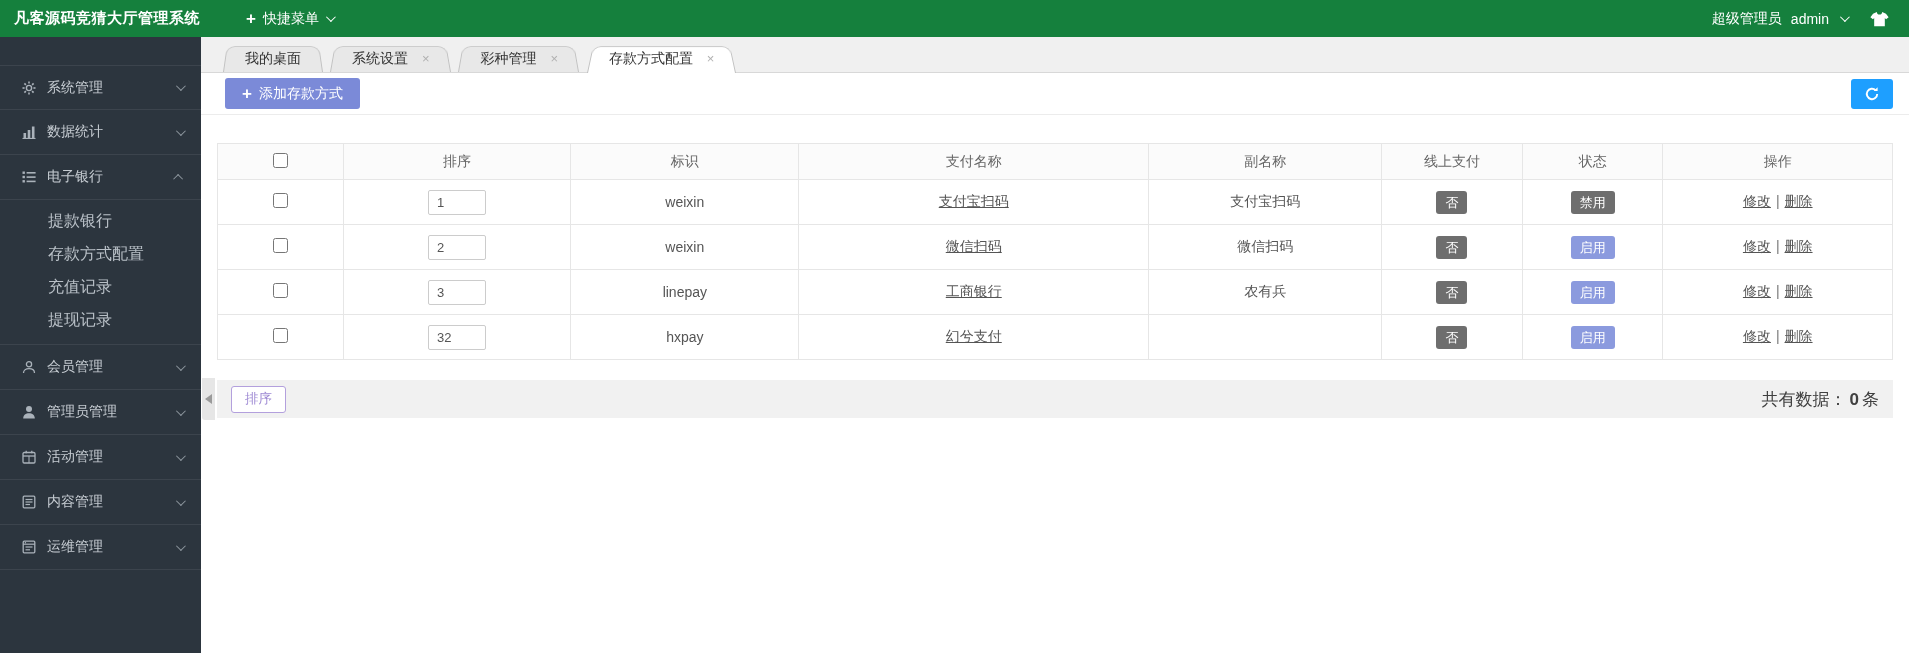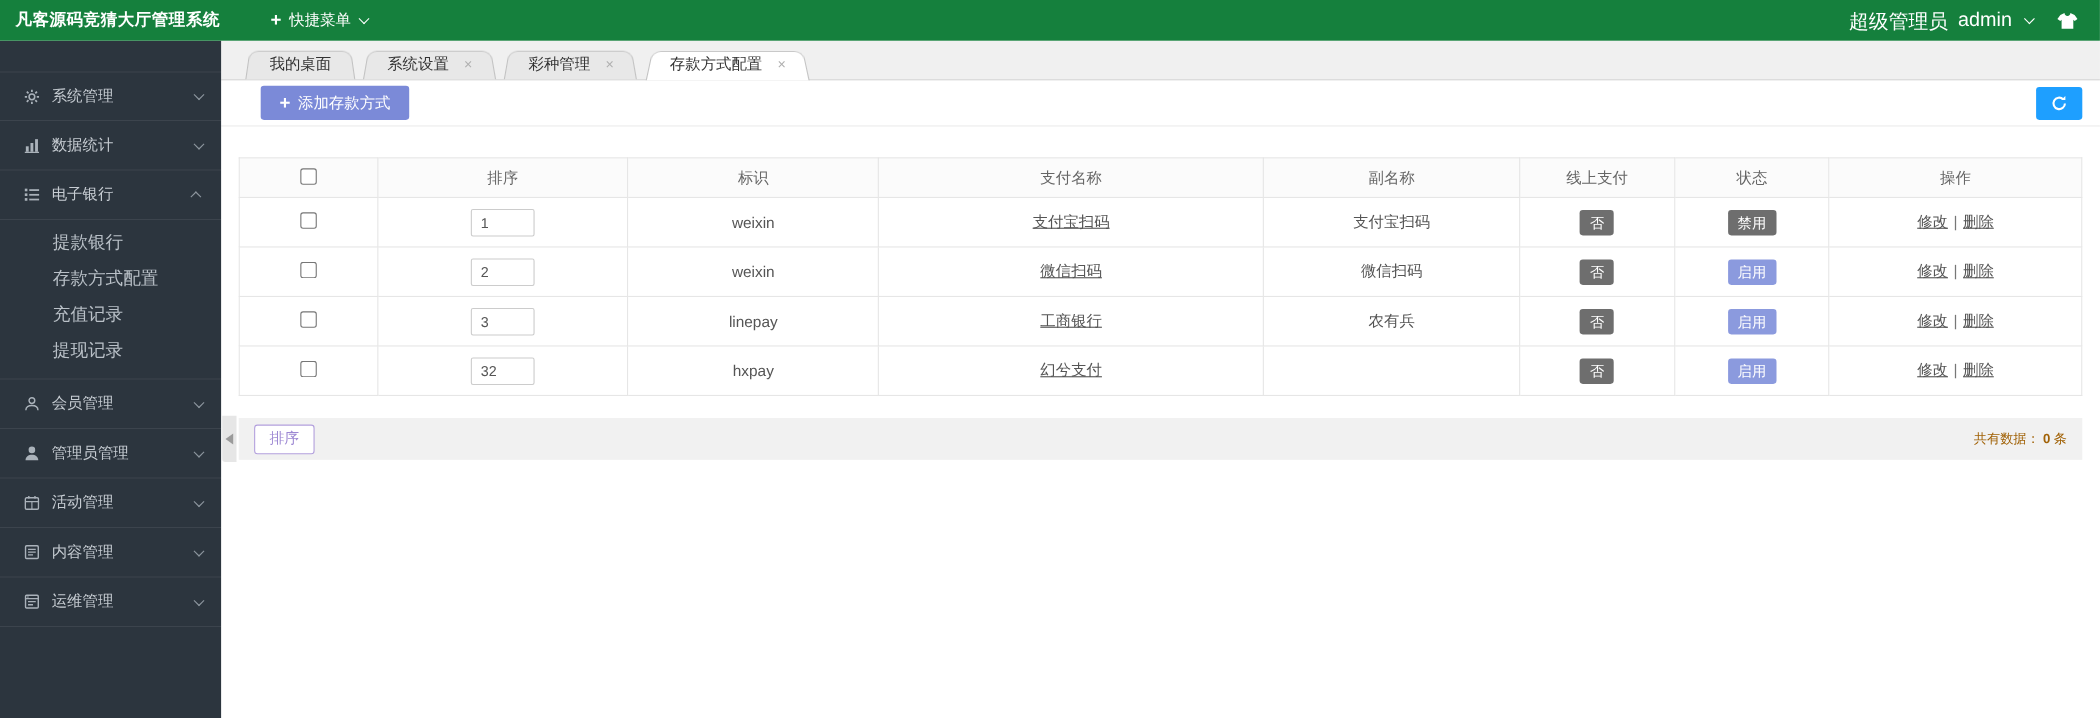--- a/index.html
+++ b/index.html
@@ -8,21 +8,21 @@
 
   
   .topbar { position:absolute; top:0; left:0; right:0; height:37px; background:#15803d;
     display:flex; align-items:center; color:#fff; z-index:20; }
   .brand { font-size:15px; font-weight:bold; padding-left:14px; letter-spacing:.5px; }
   .quick-menu { margin-left:46px; display:flex; align-items:center; gap:7px; font-size:14px; cursor:pointer; }
   .plus-glyph::before { content:"+"; font-size:17px; font-weight:bold; line-height:1; }
   .chev { width:7px; height:7px; border-right:1.6px solid currentColor; border-bottom:1.6px solid currentColor;
     display:inline-block; transform:rotate(45deg) translateY(-2px); }
   .chev.up { transform:rotate(-135deg) translateY(-2px); }
-  .topbar-right { margin-left:auto; display:flex; align-items:center; gap:9px; padding-right:20px; font-size:18px; }
+  .topbar-right { margin-left:auto; display:flex; align-items:center; gap:9px; padding-right:20px; font-size:14px; }
   .topbar-right .chev { margin-left:2px; }
   .shirt { margin-left:14px; display:flex; cursor:pointer; }
 
   
   .sidebar { position:absolute; top:37px; left:0; bottom:0; width:201px; background:#2c353e; z-index:15; }
   .side-nav { padding-top:28px; }
   .side-item { display:flex; align-items:center; height:45px; padding:0 18px 0 20px;
     color:#c6ccd2; font-size:14px; cursor:pointer; border-bottom:1px solid rgba(255,255,255,.08); }
   .side-item:first-child { border-top:1px solid rgba(255,255,255,.08); }
   .side-item .ic { width:18px; margin-right:9px; display:flex; justify-content:center; }
@@ -38,21 +38,21 @@
   .tab::before { content:""; position:absolute; inset:0; background:#e8e8e8; border:1px solid #c2c2c2;
     border-bottom:none; border-radius:9px 9px 0 0; transform:perspective(18px) rotateX(3deg);
     transform-origin:bottom; z-index:0; }
   .tab > span { position:relative; z-index:1; }
   .tab.active { margin-bottom:-1px; height:29px; }
   .tab.active::before { background:#fff; }
   .tab .close { margin-left:10px; color:#b0b0b0; font-size:13px; }
 
   
   .main { position:absolute; top:73px; left:201px; right:0; bottom:0; background:#fff; }
-  .toolbar { height:42px; display:flex; align-items:center; padding:0 28px; border-bottom:1px solid #ececec; }
+  .toolbar { height:42px; display:flex; align-items:center; padding:0 16px; border-bottom:1px solid #ececec; }
   .add-btn { background:#7b8ad8; color:#fff; border:none; border-radius:3px; height:31px; padding:0 17px;
     font-size:14px; display:flex; align-items:center; gap:7px; cursor:pointer;
     font-family:inherit; margin-left:8px; }
   .refresh-btn { position:absolute; right:16px; top:6px; width:42px; height:30px; background:#1e9fff;
     border:none; border-radius:3px; display:flex; align-items:center; justify-content:center; cursor:pointer; }
 
   .table-wrap { margin:28px 16px 0; }
   table { width:100%; border-collapse:collapse; table-layout:fixed; font-size:14px; color:#555; }
   th,td { border:1px solid #e6e6e6; text-align:center; vertical-align:middle; }
   th { height:36px; background:#fbfbfb; font-weight:normal; color:#666; }
@@ -63,21 +63,21 @@
   a.cell-link { color:#555; text-decoration:underline; cursor:pointer; }
   .badge { display:inline-block; padding:5px 9px; border-radius:3px; color:#fff; font-size:13px; line-height:1; }
   .badge.dark { background:#6e6e6e; }
   .badge.blue { background:#8b9ade; }
   .sep { color:#777; margin:0 5px; }
 
   .footer-bar { margin:20px 16px 0; background:#f1f1f1; height:38px; display:flex; align-items:center;
     padding:0 14px; }
   .sort-btn { background:#fff; border:1px solid #b3a0dd; color:#9d88d3; border-radius:3px; height:27px;
     padding:0 13px; font-size:13.5px; cursor:pointer; font-family:inherit; }
-  .total { margin-left:auto; color:#a16207; font-size:12px; }
+  .total { margin-left:auto; color:#404040; font-size:17px; }
   .total b { font-weight:bold; margin:0 3px; }
 
   .collapse-handle { position:absolute; left:1px; top:305px; width:13px; height:42px; background:#e6e6e6;
     display:flex; align-items:center; justify-content:center; cursor:pointer;
     border-radius:0 0 0 3px; }
   .collapse-handle .tri { width:0; height:0; border-top:5px solid transparent; border-bottom:5px solid transparent;
     border-right:7px solid #9a9a9a; }
 </style>
 </head>
 <body>

